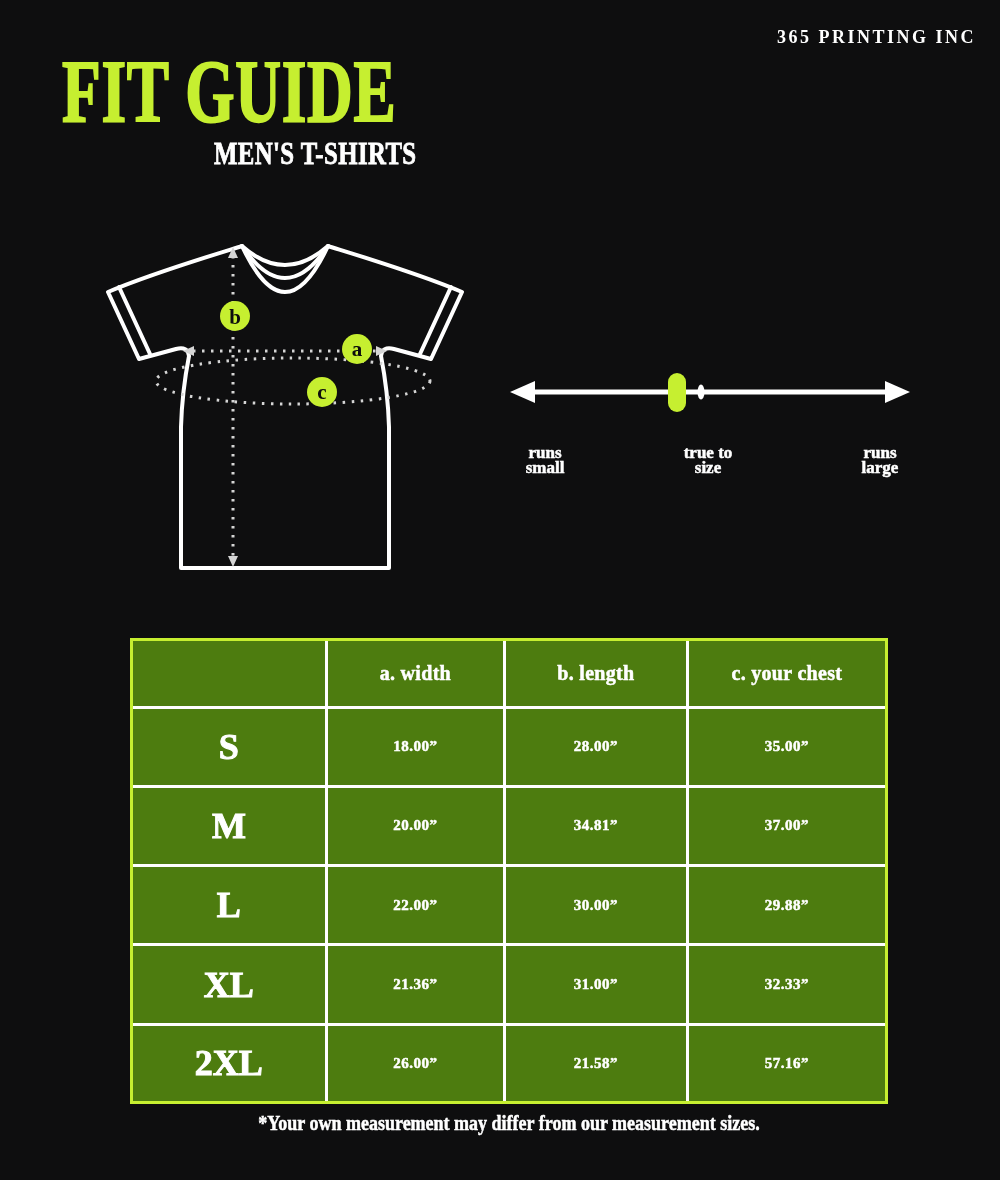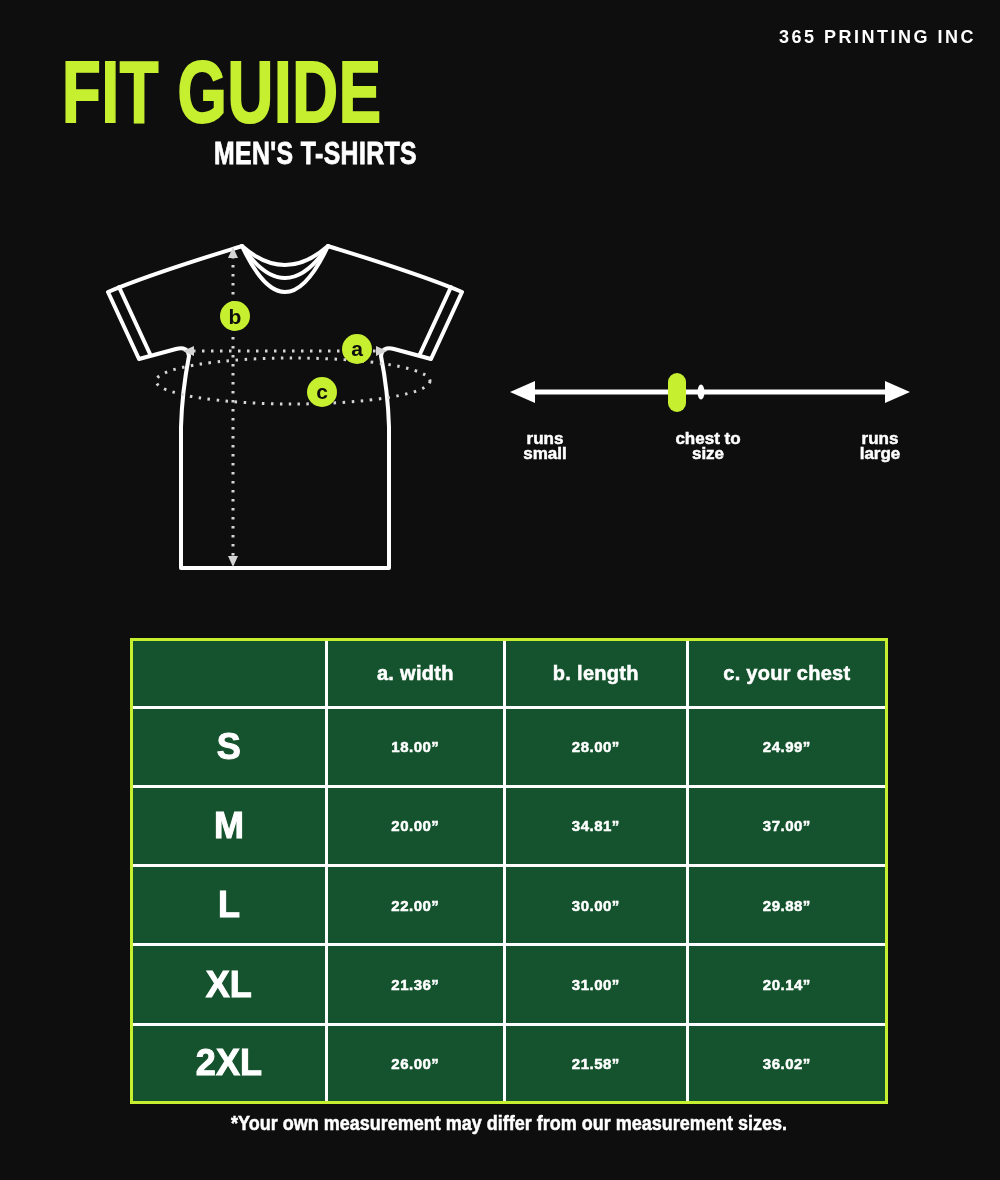--- a/index.html
+++ b/index.html
@@ -3,21 +3,21 @@
 <meta charset="utf-8">
 <style>
   * { margin: 0; padding: 0; box-sizing: border-box; }
   html, body { background: #000; }
   .canvas {
     position: relative;
     width: 1000px;
     height: 1180px;
     background: #0e0e0f;
     overflow: hidden;
-    font-family: Liberation Sans, sans-serif;
+    font-family: Liberation Serif, serif;
     color: #ffffff;
   }
   .brand {
     position: absolute;
     top: 27px;
     right: 24px;
     font-size: 18px;
     font-weight: bold;
     letter-spacing: 2.5px;
     color: #ffffff;
@@ -48,40 +48,40 @@
     -webkit-text-stroke: 0.8px #ffffff;
     letter-spacing: 0.5px;
     transform: scaleX(0.8);
     transform-origin: left top;
     white-space: nowrap;
   }
   .shirt-svg { position: absolute; left: 105px; top: 242px; }
   .scale-svg { position: absolute; left: 505px; top: 355px; }
   .scale-label {
     position: absolute;
-    top: 431px;
+    top: 445px;
     font-size: 17px;
     line-height: 15px;
     font-weight: bold;
     text-align: center;
     color: #ffffff;
     -webkit-text-stroke: 0.5px #ffffff;
   }
   .scale-label.left { left: 505px; width: 80px; }
   .scale-label.center { left: 648px; width: 120px; }
   .scale-label.right { left: 840px; width: 80px; }
 
   .size-table-wrap {
     position: absolute;
     left: 130px;
     top: 638px;
     width: 758px;
     height: 466px;
     border: 3px solid #c6ef30;
-    background: #14532d;
+    background: #4d7c0f;
   }
   table.size-table {
     width: 100%;
     height: 100%;
     border-collapse: collapse;
     table-layout: fixed;
   }
   table.size-table td {
     border: 3px solid #ffffff;
     text-align: center;
@@ -185,21 +185,21 @@
     </g>
     <rect x="163" y="18" width="18" height="39" rx="9" fill="#c6ef30"></rect>
     <ellipse cx="196" cy="37" rx="3.5" ry="7.5" fill="#ffffff"></ellipse>
   </svg>
 
   <div class="scale-label left">
     <div>runs</div>
     <div>small</div>
   </div>
   <div class="scale-label center">
-    <div>chest to</div>
+    <div>true to</div>
     <div>size</div>
   </div>
   <div class="scale-label right">
     <div>runs</div>
     <div>large</div>
   </div>
 
   <div class="size-table-wrap">
     <table class="size-table">
       <colgroup>
@@ -212,45 +212,45 @@
           <tr class="head-row">
         <td class="head-cell"></td>
         <td class="head-cell">a. width</td>
         <td class="head-cell">b. length</td>
         <td class="head-cell">c. your chest</td>
       </tr>
       <tr>
         <td class="size-cell">S</td>
         <td class="value-cell">18.00”</td>
         <td class="value-cell">28.00”</td>
-        <td class="value-cell">24.99”</td>
+        <td class="value-cell">35.00”</td>
       </tr>
       <tr>
         <td class="size-cell">M</td>
         <td class="value-cell">20.00”</td>
         <td class="value-cell">34.81”</td>
         <td class="value-cell">37.00”</td>
       </tr>
       <tr>
         <td class="size-cell">L</td>
         <td class="value-cell">22.00”</td>
         <td class="value-cell">30.00”</td>
         <td class="value-cell">29.88”</td>
       </tr>
       <tr>
         <td class="size-cell">XL</td>
         <td class="value-cell">21.36”</td>
         <td class="value-cell">31.00”</td>
-        <td class="value-cell">20.14”</td>
+        <td class="value-cell">32.33”</td>
       </tr>
       <tr>
         <td class="size-cell">2XL</td>
         <td class="value-cell">26.00”</td>
         <td class="value-cell">21.58”</td>
-        <td class="value-cell">36.02”</td>
+        <td class="value-cell">57.16”</td>
       </tr>
     </tbody>
       </table>
   </div>
 
   <div class="footnote">*Your own measurement may differ from our measurement sizes.</div>
 
 </div>
 
 </body></html>

